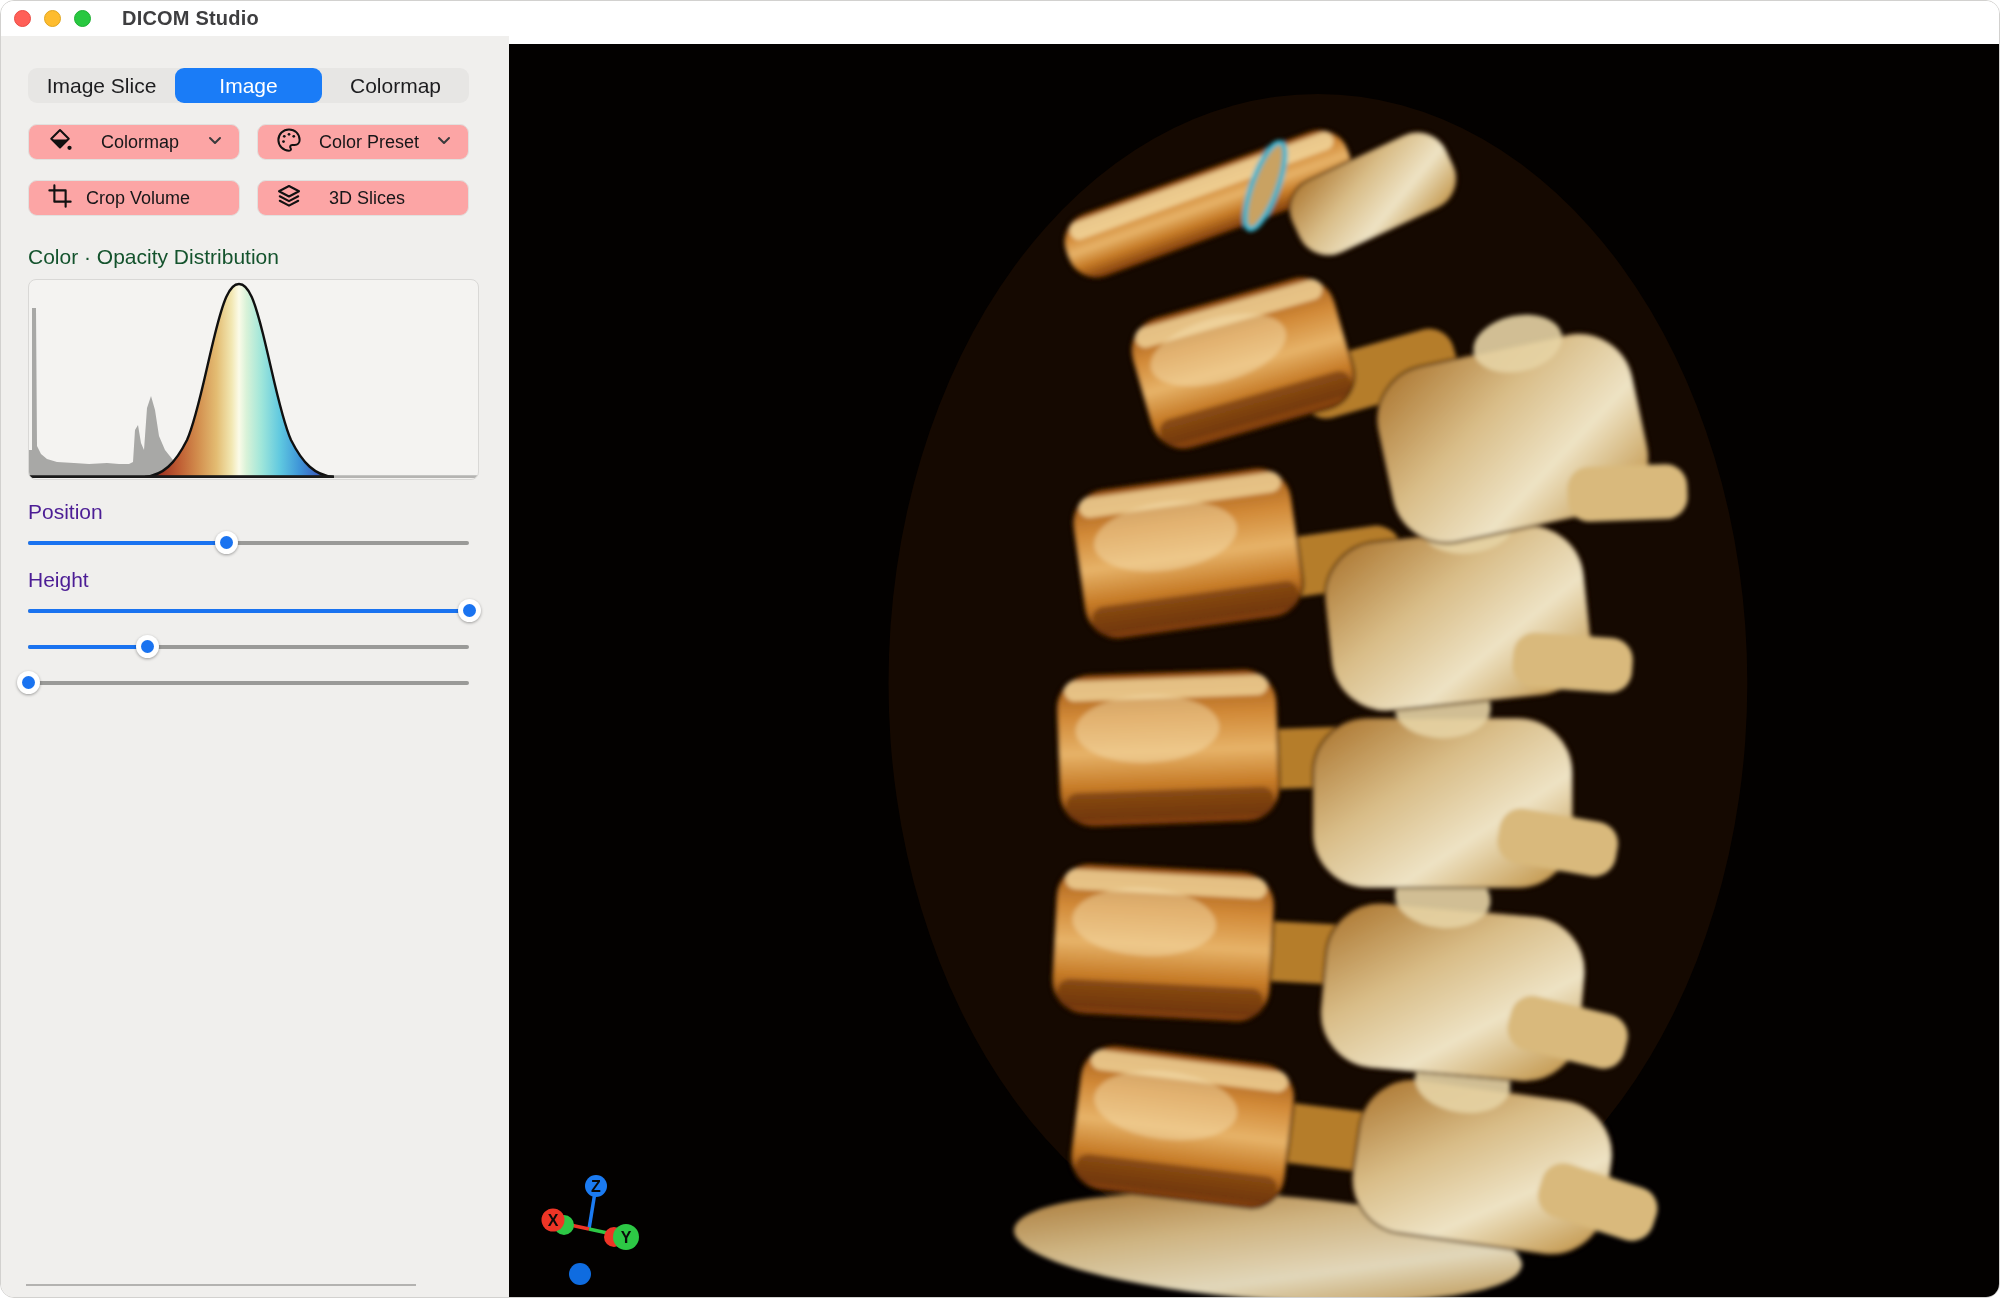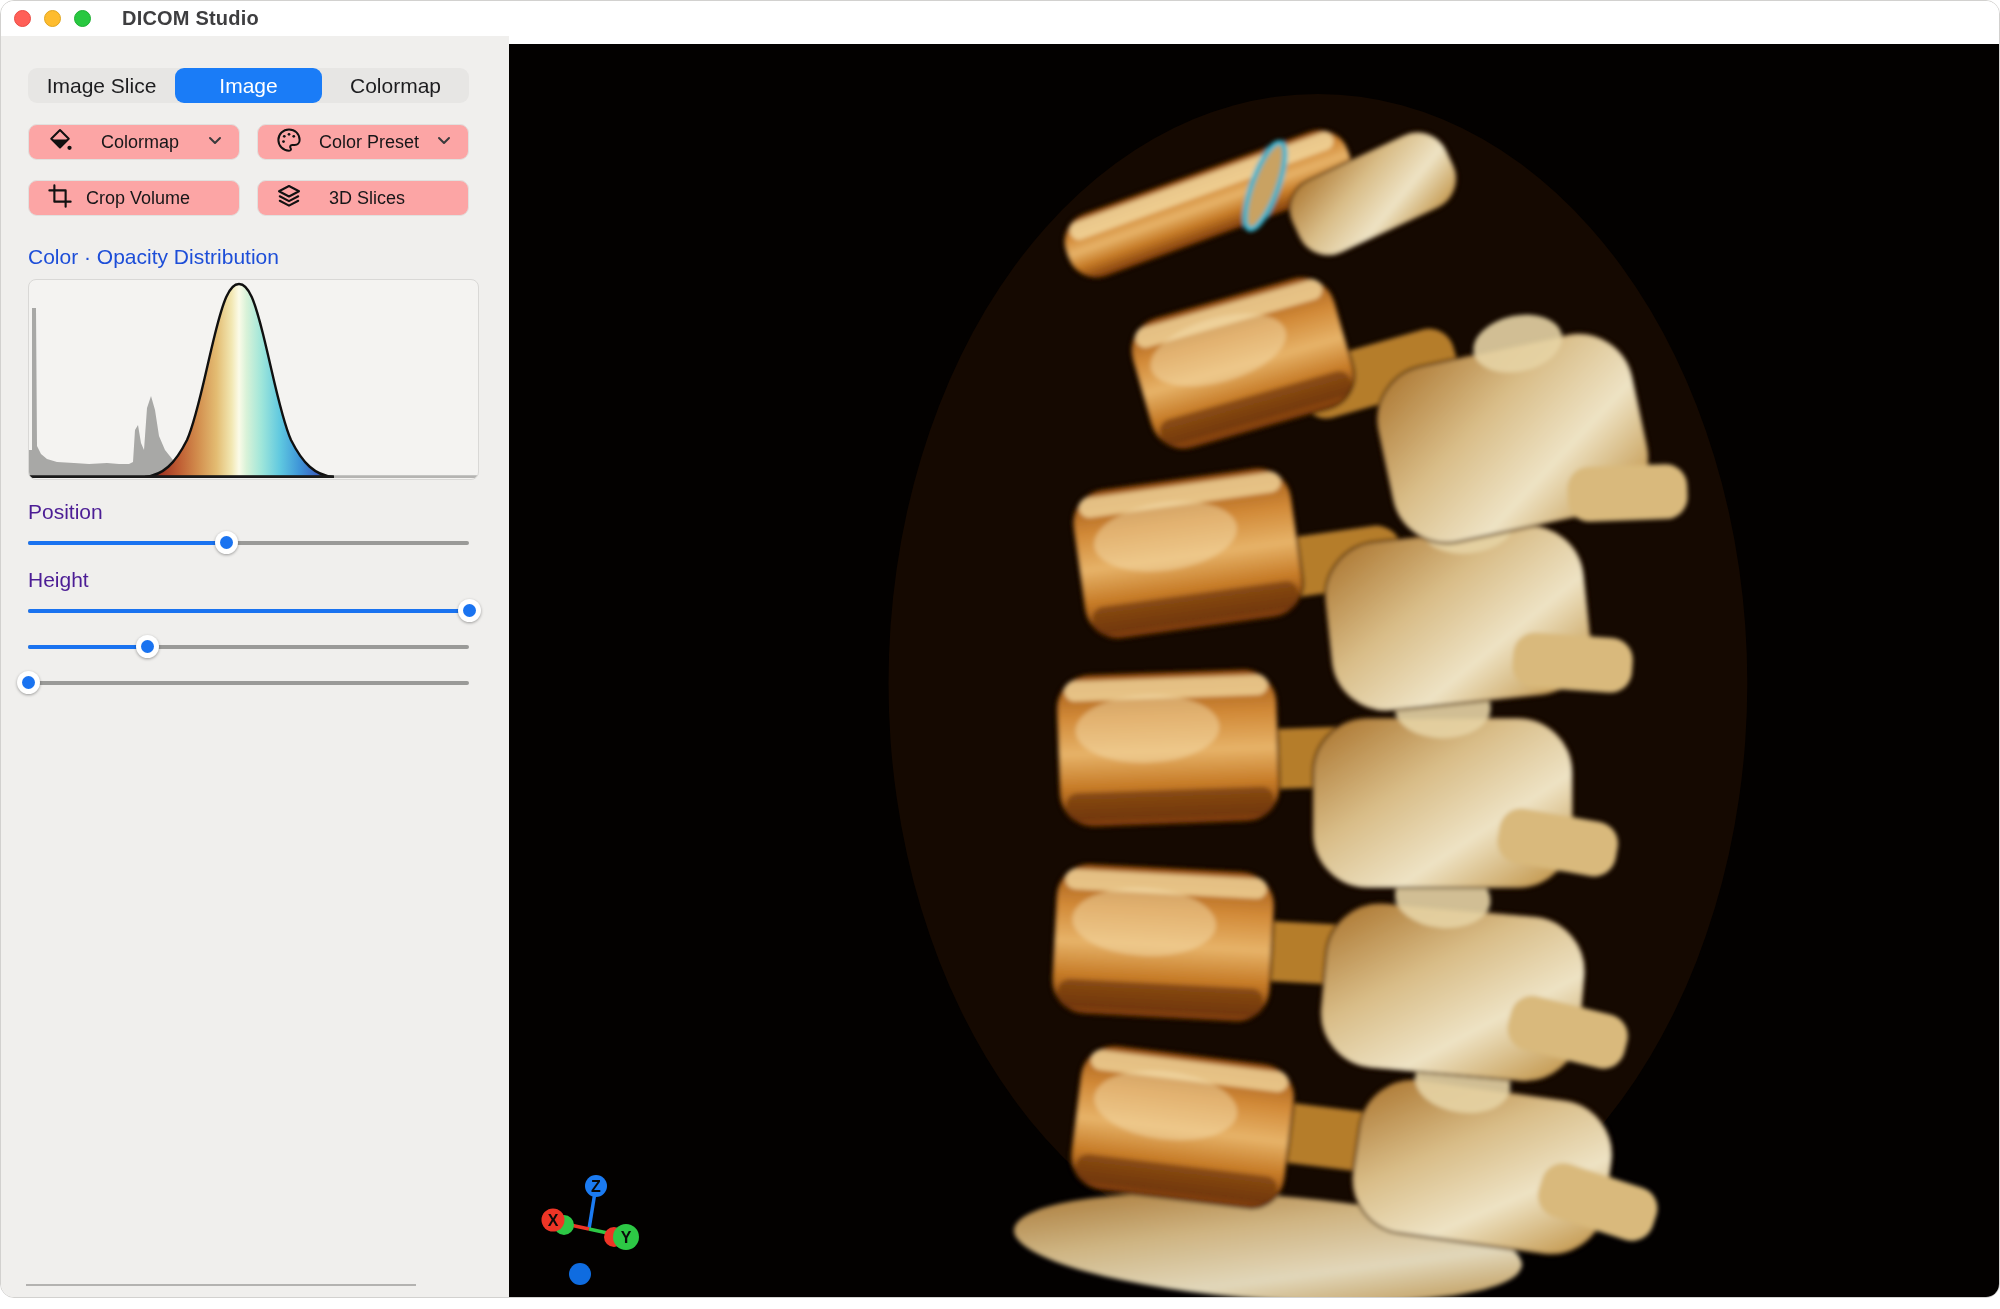--- a/index.html
+++ b/index.html
@@ -52,21 +52,21 @@
   .btn-grid{ margin-top:21px; display:grid; grid-template-columns:1fr 1fr; column-gap:17px; row-gap:20px; }
   .tbtn{
     height:36px; background:#fca5a5; border:1.5px solid #e1e0de; border-radius:9px;
     display:flex; align-items:center; padding:0 14px 0 16px; font-size:18px; color:#161618;
   }
   .tbtn .lbl{ flex:1; text-align:center; }
   .tbtn svg{ flex:none; }
   .tbtn .spacer{ width:24px; flex:none; }
 
   
-  .section-label{ margin-top:29px; font-size:21px; color:#1d4ed8; }
+  .section-label{ margin-top:29px; font-size:21px; color:#14532d; }
   .graphbox{
     margin-top:10px; width:451px; height:201px; background:#f4f3f1;
     border:1.5px solid #d9d8d6; border-radius:8px; overflow:hidden;
   }
   .graphbox svg{ display:block; }
 
   
   .sliders{ margin-top:19px; }
   .slider-group{ margin-bottom:13px; }
   .slider-label{ font-size:21px; color:#4c1d95; height:26px; line-height:26px; margin-bottom:6px; }

